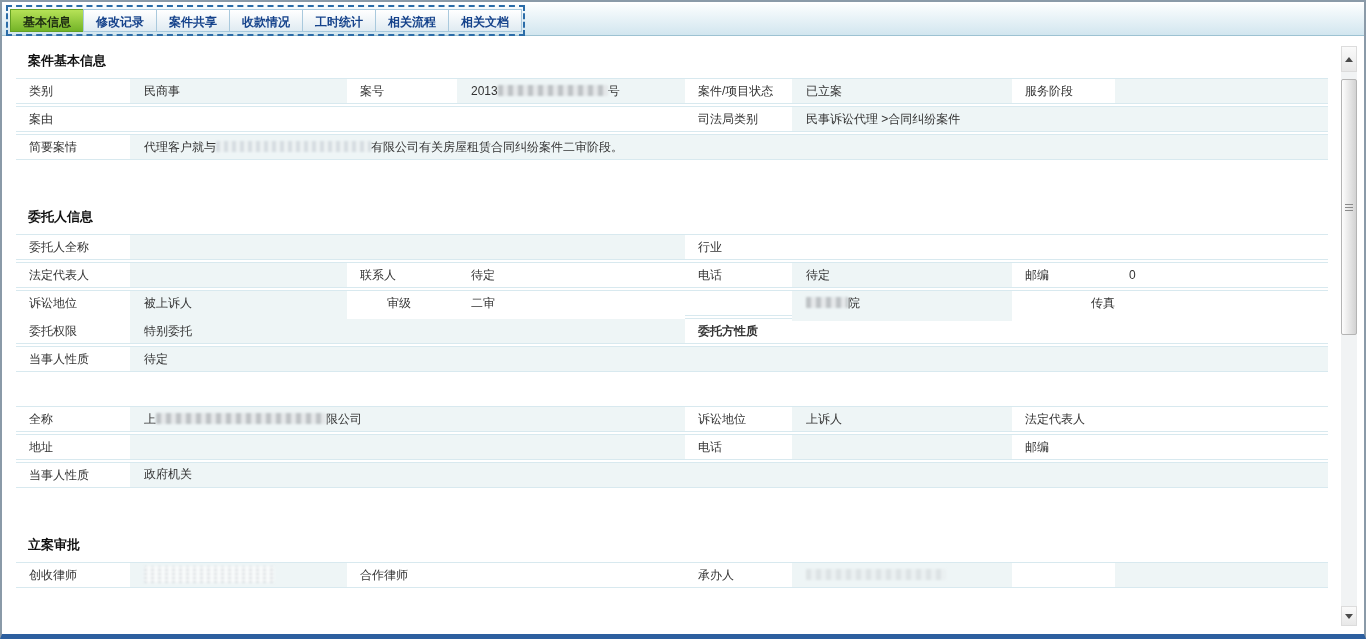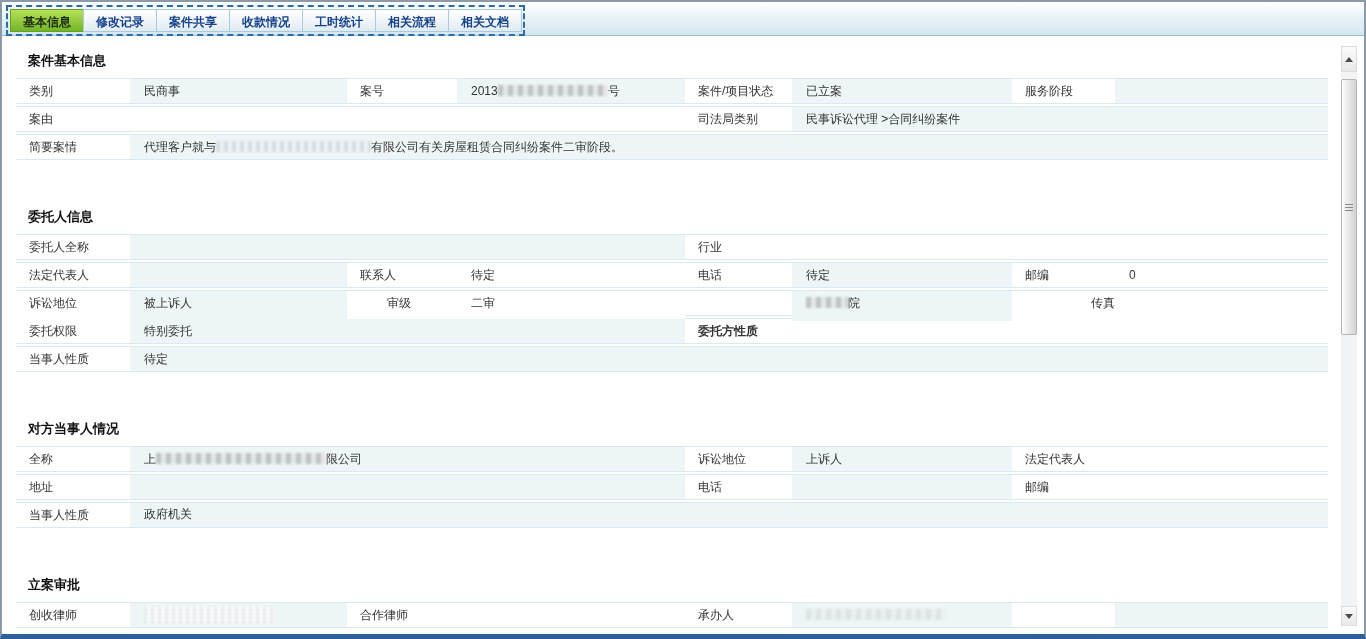--- a/index.html
+++ b/index.html
@@ -140,21 +140,20 @@
           <div class="cell lbl" style="grid-column: 1 / span 1;">委托权限</div>
           <div class="cell val" style="grid-column: 2 / span 3;">特别委托</div>
           <div class="cell lbl" style="grid-column: 5 / span 1; font-weight: bold;">委托方性质</div>
         </div>
         <div class="row">
           <div class="cell lbl" style="grid-column: 1 / span 1;">当事人性质</div>
           <div class="cell val" style="grid-column: 2 / span 7;">待定</div>
         </div>
       </div>
       <div class="section">
-        <div class="sec-title">对方当事人情况</div>
         <div class="row">
           <div class="cell lbl" style="grid-column: 1 / span 1;">全称</div>
           <div class="cell val" style="grid-column: 2 / span 3;">上<span class="redact" style="width: 170px;"></span>限公司</div>
           <div class="cell lbl" style="grid-column: 5 / span 1;">诉讼地位</div>
           <div class="cell val" style="grid-column: 6 / span 1;">上诉人</div>
           <div class="cell lbl" style="grid-column: 7 / span 1;">法定代表人</div>
           <div class="cell val white" style="grid-column: 8 / span 1;"></div>
         </div>
         <div class="row">
           <div class="cell lbl" style="grid-column: 1 / span 1;">地址</div>

